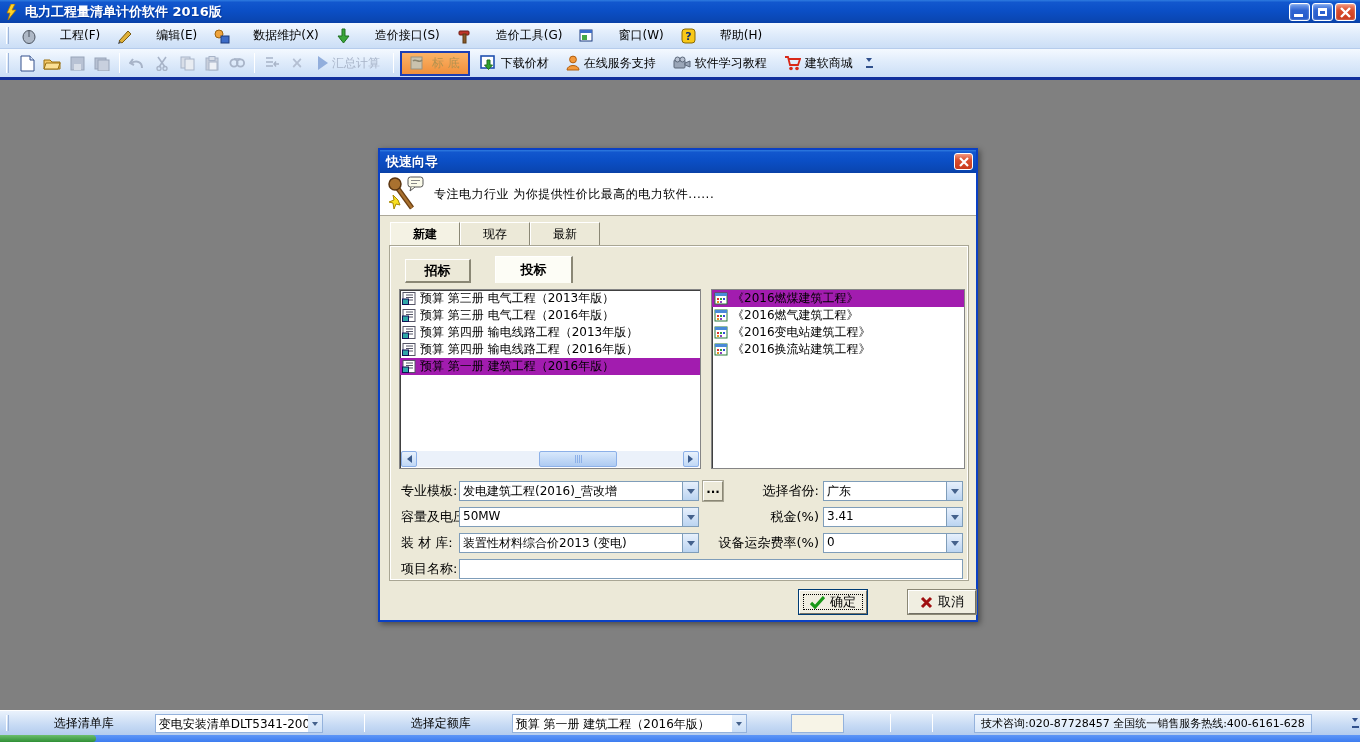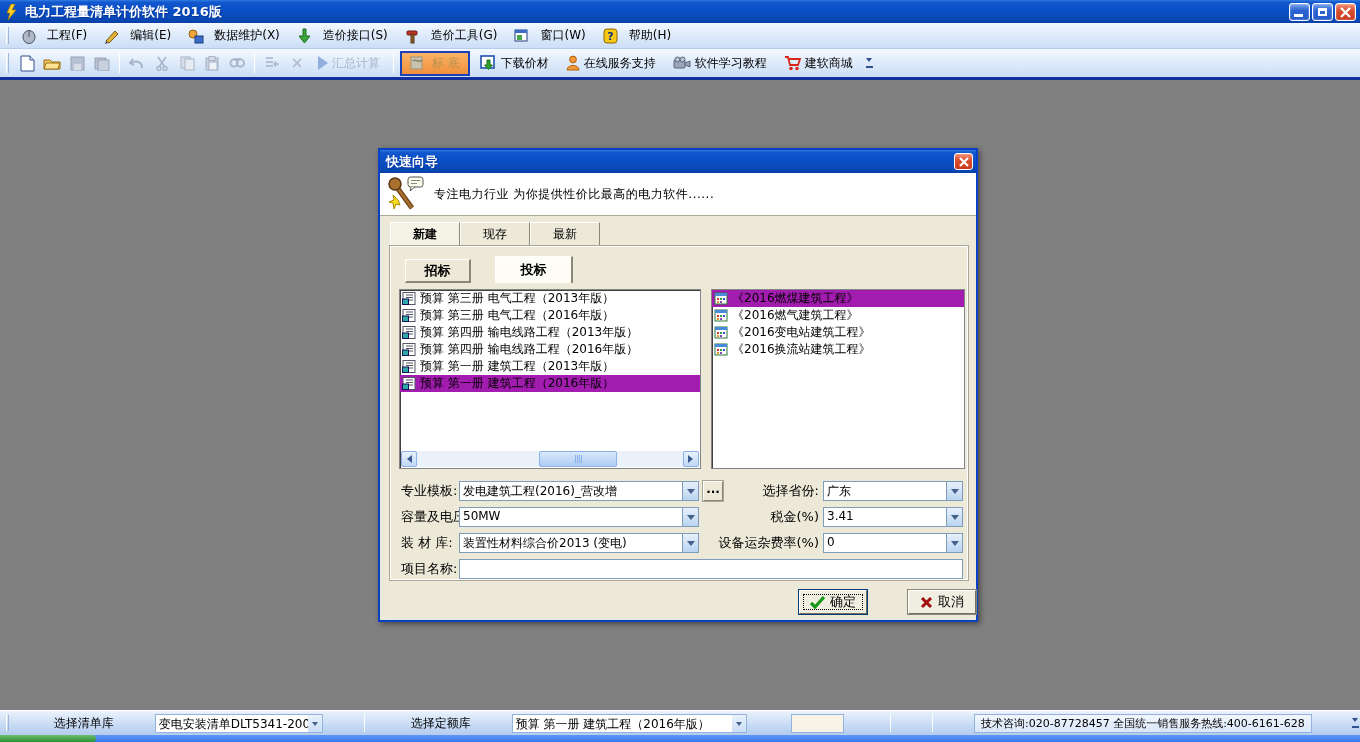--- a/index.html
+++ b/index.html
@@ -22,21 +22,21 @@
   .glyph-x { position:absolute; inset:0; }
   .glyph-x svg { position:absolute; left:3px; top:2px; }
 
   
   .menubar, .toolbar { position:absolute; left:0; width:100%;
     background:linear-gradient(to bottom,#F4F9FF 0%,#E0ECFB 45%,#CBDEF6 100%);
     display:flex; align-items:center; }
   .menubar { top:23px; height:26px; padding-left:6px; gap:2px; border-bottom:1px solid #B6CCEC; }
   .toolbar { top:49px; height:31px; padding-left:6px; gap:3px; border-bottom:3px solid #12309C; }
   .grip { width:3px; height:70%; border-left:1px solid #fff; border-right:1px solid #9EB6DC; margin:0 4px 0 0; }
-  .menu-item { display:flex; align-items:center; gap:9px; padding:2px 9px 2px 5px; cursor:pointer; white-space:nowrap; }
+  .menu-item { display:flex; align-items:center; gap:22px; padding:2px 9px 2px 5px; cursor:pointer; white-space:nowrap; }
   .micon { width:18px; height:16px; display:inline-flex; }
   .tbtn { width:22px; height:22px; display:flex; align-items:center; justify-content:center; border:1px solid transparent; }
   .tsep { width:1px; height:20px; background:#9EB6DC; border-right:1px solid #fff; margin:0 3px; }
   .tlabelbtn { display:flex; align-items:center; gap:4px; padding:2px 6px; white-space:nowrap; cursor:pointer; border:1px solid transparent; }
   .disabled-txt { color:#A8B4C8; }
   .bidbase { display:flex; align-items:center; gap:6px; padding:2px 8px; height:25px;
     background:linear-gradient(to bottom,#FBB366,#F1903C); border:2px solid #1B3FB4; color:#B5924E; white-space:nowrap; }
   .play-tri { width:0; height:0; border-left:10px solid #92AEDC; border-top:7px solid transparent; border-bottom:7px solid transparent; }
   .xglyph { font-size:15px; font-weight:bold; color:#B4BfD2; line-height:1; }
   .chev { width:13px; height:22px; display:flex; flex-direction:column; align-items:center; justify-content:center; gap:1px; cursor:pointer; }
@@ -408,28 +408,20 @@
           <span class="txt">预算 第四册 输电线路工程（2013年版）</span>
         </div>
         <div class="lrow">
           <svg class="licon" viewBox="0 0 14 13">
               <rect x="1" y="0.5" width="12" height="12" fill="#fff" stroke="#556"></rect>
               <path d="M4 3 H11 M4 5.5 H11 M4 8 H11" stroke="#556"></path>
               <rect x="0.5" y="7" width="6" height="5.5" fill="#2FA8A8" stroke="#115"></rect>
             </svg>
           <span class="txt">预算 第四册 输电线路工程（2016年版）</span>
         </div>
-        <div class="lrow">
-          <svg class="licon" viewBox="0 0 14 13">
-              <rect x="1" y="0.5" width="12" height="12" fill="#fff" stroke="#556"></rect>
-              <path d="M4 3 H11 M4 5.5 H11 M4 8 H11" stroke="#556"></path>
-              <rect x="0.5" y="7" width="6" height="5.5" fill="#2FA8A8" stroke="#115"></rect>
-            </svg>
-          <span class="txt">预算 第一册 建筑工程（2013年版）</span>
-        </div>
         <div class="lrow sel">
           <svg class="licon" viewBox="0 0 14 13">
               <rect x="1" y="0.5" width="12" height="12" fill="#fff" stroke="#556"></rect>
               <path d="M4 3 H11 M4 5.5 H11 M4 8 H11" stroke="#556"></path>
               <rect x="0.5" y="7" width="6" height="5.5" fill="#2FA8A8" stroke="#115"></rect>
             </svg>
           <span class="txt">预算 第一册 建筑工程（2016年版）</span>
         </div>
         <div class="hscroll">
           <span class="sbtn">

